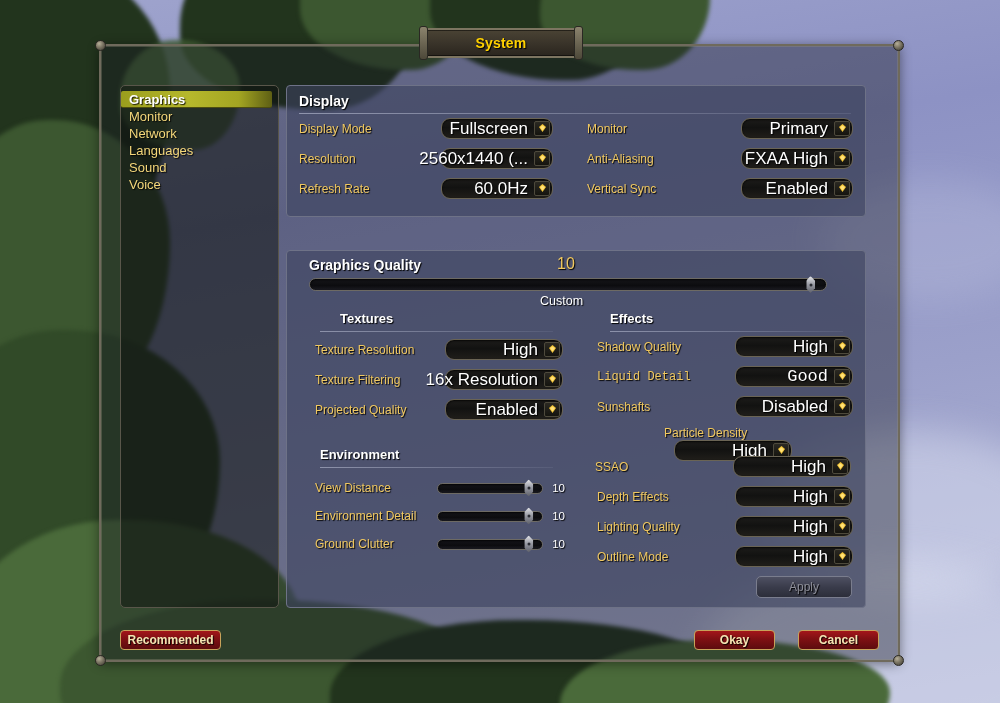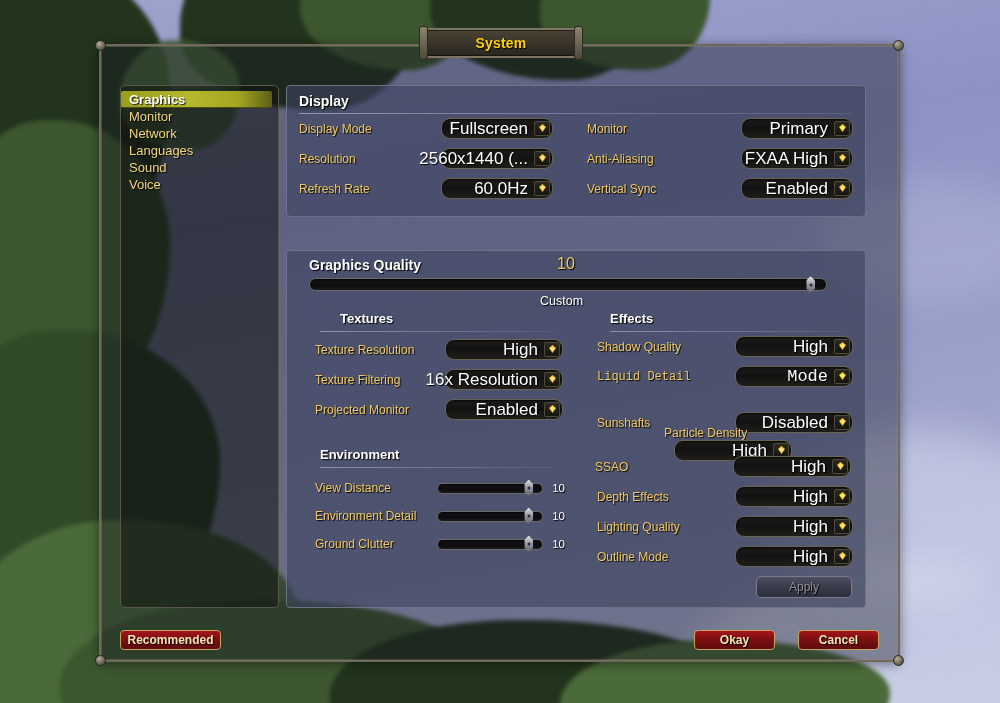--- a/index.html
+++ b/index.html
@@ -531,21 +531,21 @@
             <span class="dd-text">16x Resolution</span>
             <span class="dd-arrow">
               <svg width="11" height="9" viewBox="0 0 11 9">
                   <polygon points="5.5,0 9,3 5.5,8 2,3" fill="#f2c336"></polygon>
                   <polygon points="5.5,1.5 7.8,3.2 5.5,6.4 3.2,3.2" fill="#ffe27a"></polygon>
                 </svg>
             </span>
           </div>
         </div>
         <div class="field-row" style="left:28px;top:148px;width:248px;">
-          <div class="field-label" style="width:120px;">Projected Monitor</div>
+          <div class="field-label" style="width:120px;">Projected Quality</div>
           <div class="dropdown" style="width:118px;margin-left:10px;">
             <span class="dd-text">Enabled</span>
             <span class="dd-arrow">
               <svg width="11" height="9" viewBox="0 0 11 9">
                   <polygon points="5.5,0 9,3 5.5,8 2,3" fill="#f2c336"></polygon>
                   <polygon points="5.5,1.5 7.8,3.2 5.5,6.4 3.2,3.2" fill="#ffe27a"></polygon>
                 </svg>
             </span>
           </div>
         </div>
@@ -592,30 +592,30 @@
               <svg width="11" height="9" viewBox="0 0 11 9">
                   <polygon points="5.5,0 9,3 5.5,8 2,3" fill="#f2c336"></polygon>
                   <polygon points="5.5,1.5 7.8,3.2 5.5,6.4 3.2,3.2" fill="#ffe27a"></polygon>
                 </svg>
             </span>
           </div>
         </div>
         <div class="field-row" style="left:310px;top:115px;width:262px;font-family:Liberation Mono, monospace;">
           <div class="field-label" style="width:128px;">Liquid Detail</div>
           <div class="dropdown" style="width:118px;margin-left:10px;">
-            <span class="dd-text">Mode</span>
-            <span class="dd-arrow">
-              <svg width="11" height="9" viewBox="0 0 11 9">
-                  <polygon points="5.5,0 9,3 5.5,8 2,3" fill="#f2c336"></polygon>
-                  <polygon points="5.5,1.5 7.8,3.2 5.5,6.4 3.2,3.2" fill="#ffe27a"></polygon>
-                </svg>
-            </span>
-          </div>
-        </div>
-        <div class="field-row" style="left:310px;top:145px;width:262px;margin-top:16px;">
+            <span class="dd-text">Good</span>
+            <span class="dd-arrow">
+              <svg width="11" height="9" viewBox="0 0 11 9">
+                  <polygon points="5.5,0 9,3 5.5,8 2,3" fill="#f2c336"></polygon>
+                  <polygon points="5.5,1.5 7.8,3.2 5.5,6.4 3.2,3.2" fill="#ffe27a"></polygon>
+                </svg>
+            </span>
+          </div>
+        </div>
+        <div class="field-row" style="left:310px;top:145px;width:262px;">
           <div class="field-label" style="width:128px;">Sunshafts</div>
           <div class="dropdown" style="width:118px;margin-left:10px;">
             <span class="dd-text">Disabled</span>
             <span class="dd-arrow">
               <svg width="11" height="9" viewBox="0 0 11 9">
                   <polygon points="5.5,0 9,3 5.5,8 2,3" fill="#f2c336"></polygon>
                   <polygon points="5.5,1.5 7.8,3.2 5.5,6.4 3.2,3.2" fill="#ffe27a"></polygon>
                 </svg>
             </span>
           </div>

